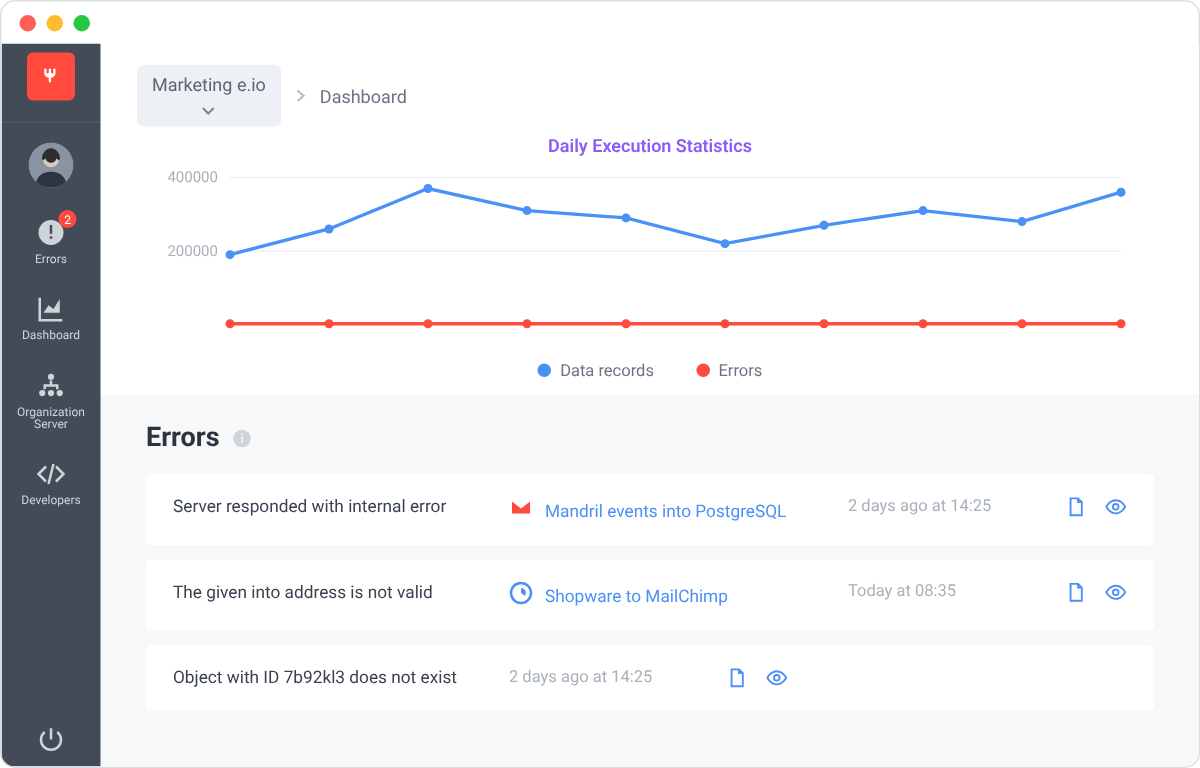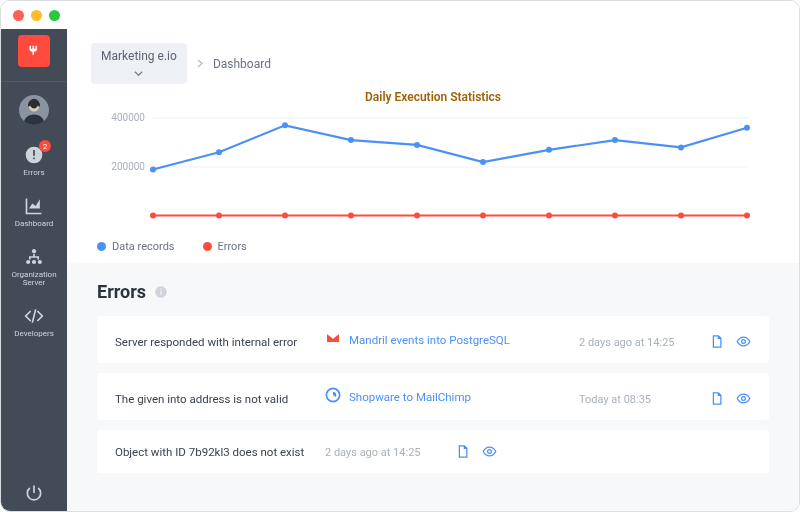--- a/index.html
+++ b/index.html
@@ -22,35 +22,35 @@
 .nav-label { font-size: 8px; color: #cfd4db; margin-top: 4px; text-align: center; line-height: 1.1; }
 .nav-badge { position: absolute; top: 5px; right: 16px; background: #ff4a3d; color: #fff; font-size: 8px; min-width: 12px; height: 12px; border-radius: 6px; display: flex; align-items: center; justify-content: center; padding: 0 2px; }
 .sidebar-spacer { flex: 1; }
 .main { flex: 1; background: #fff; overflow-y: auto; }
 .topbar { padding: 14px 24px 6px; display: flex; align-items: center; gap: 10px; }
 .crumb-btn { background: #edf0f4; border: none; border-radius: 4px; padding: 6px 10px; font-size: 12px; color: #5b6472; display: flex; align-items: center; gap: 6px; cursor: pointer; flex-direction: column; }
 .crumb-btn svg { width: 9px; height: 9px; }
 .crumb-sep { color: #b7bec8; font-size: 12px; }
 .crumb-current { font-size: 12px; color: #6b7280; }
 .chart-wrap { padding: 0 30px 10px; }
-.chart-title { text-align: center; font-size: 12px; font-weight: 600; color: #a16207; margin-bottom: 6px; }
+.chart-title { text-align: center; font-size: 12px; font-weight: 600; color: #8b5cf6; margin-bottom: 6px; }
 .ytick { font-size: 10px; fill: #a8b0ba; }
 .grid-line { stroke: #eef1f5; stroke-width: 1; }
 .series-data { fill: none; stroke: #4a90f7; stroke-width: 2.2; }
 .pt { fill: #4a90f7; }
 .series-err { fill: none; stroke: #ff4a3d; stroke-width: 2.2; }
 .pt-err { fill: #ff4a3d; }
-.legend { display: flex; gap: 28px; margin-top: 6px; font-size: 11px; color: #6b7280; }
+.legend { display: flex; justify-content: center; gap: 28px; margin-top: 6px; font-size: 11px; color: #6b7280; }
 .legend span { display: flex; align-items: center; gap: 6px; }
 .legend i { width: 9px; height: 9px; border-radius: 50%; display: inline-block; }
 .errors-section { background: #f6f8fa; padding: 18px 30px 30px; }
 .errors-head { display: flex; align-items: center; gap: 8px; margin-bottom: 14px; }
 .errors-title { font-size: 18px; font-weight: 700; color: #2d3440; }
 .err-info-icon { width: 14px; height: 14px; color: #a8b0ba; }
-.err-row { background: #fff; border-radius: 3px; padding: 14px 18px; margin-bottom: 10px; display: flex; align-items: flex-end; font-size: 11.5px; }
+.err-row { background: #fff; border-radius: 3px; padding: 14px 18px; margin-bottom: 10px; display: flex; align-items: flex-start; gap: 14px; font-size: 11.5px; }
 .err-msg { flex: 0 0 210px; color: #3a4250; }
 .err-src { flex: 1; display: flex; align-items: center; gap: 8px; color: #4a90f7; }
 .src-icon { width: 16px; height: 16px; }
 .err-time { flex: 0 0 130px; color: #a8b0ba; font-size: 11px; }
 .err-actions { display: flex; gap: 12px; }
 .act-icon { width: 15px; height: 15px; color: #4a90f7; cursor: pointer; }
 </style>
 </head>
 <body>
 

